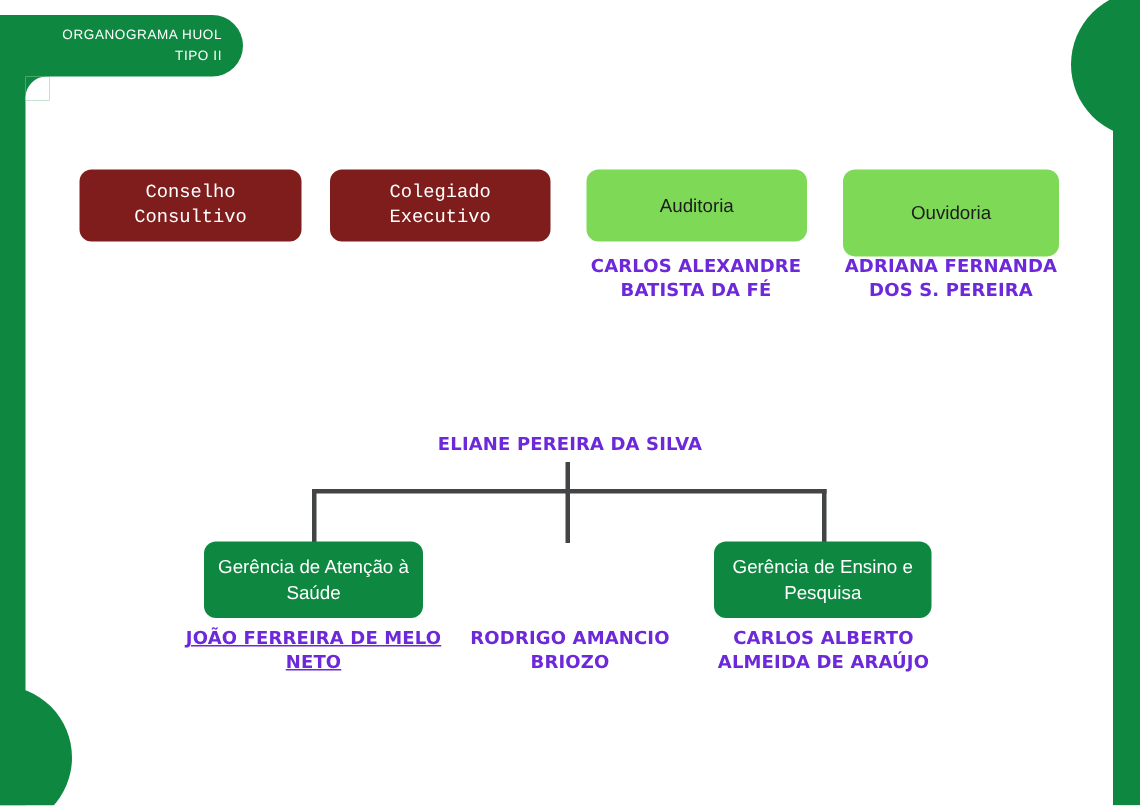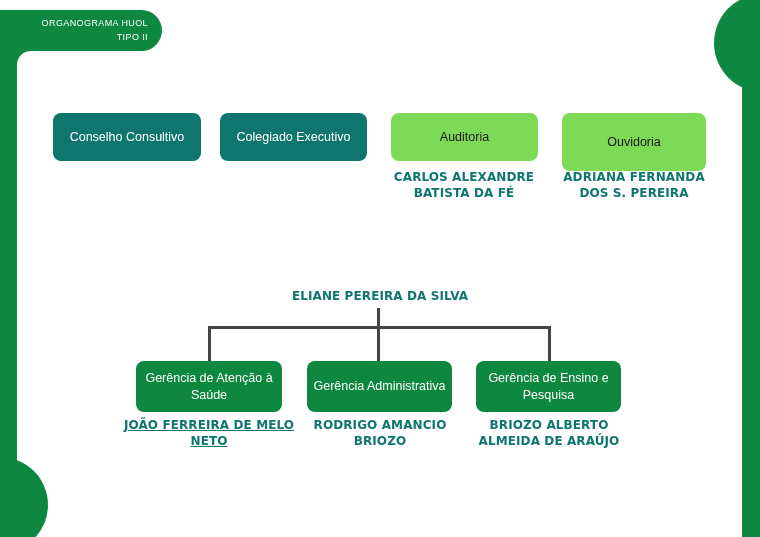--- a/index.html
+++ b/index.html
@@ -29,28 +29,28 @@
   .notch-g { position: absolute; left: 17px; top: 51px; width: 16px; height: 16px; background: #0e8740; }
   .notch-w { position: absolute; left: 17px; top: 51px; width: 16px; height: 16px; background: #ffffff; border-top-left-radius: 14px; }
 
   
   .node {
     position: absolute; border-radius: 8px;
     display: flex; align-items: center; justify-content: center;
     text-align: center; font-size: 12.5px; line-height: 1.35;
     white-space: pre-line; padding: 4px 6px; box-sizing: border-box;
   }
-  .node.gray  { background: #0f766e; color: #ffffff; }
+  .node.gray  { background: #7f1d1d; color: #ffffff; font-family: Liberation Mono, monospace; }
   .node.light { background: #7ed957; color: #1c1c1c; }
   .node.dark  { background: #0e8740; color: #ffffff; }
 
   .person {
     position: absolute; text-align: center;
     font-family: "DejaVu Sans", sans-serif; font-weight: bold;
-    font-size: 12px; line-height: 1.3; color: #0f766e;
+    font-size: 12px; line-height: 1.3; color: #6d28d9;
     white-space: pre-line; letter-spacing: 0.1px;
   }
 
   
   .line { position: absolute; background: #424445; }
   .v-root  { left: 377px; top: 308px; width: 3px; height: 54px; }
   .h-main  { left: 208px; top: 326px; width: 343px; height: 3px; }
   .v-left  { left: 208px; top: 326px; width: 3px; height: 36px; }
   .v-right { left: 548px; top: 326px; width: 3px; height: 36px; }
 
@@ -98,23 +98,22 @@
   <div class="node light n-ouvidoria">Ouvidoria</div>
   <div class="person p-auditoria">CARLOS ALEXANDRE
 BATISTA DA FÉ</div>
   <div class="person p-ouvidoria">ADRIANA FERNANDA
 DOS S. PEREIRA</div>
 
   <div class="person p-super">ELIANE PEREIRA DA SILVA</div>
 
   <div class="node dark n-atencao">Gerência de Atenção à
 Saúde</div>
-  <div class="node dark n-admin">Gerência Administrativa</div>
   <div class="node dark n-ensino">Gerência de Ensino e
 Pesquisa</div>
   <div class="person p-atencao">JOÃO FERREIRA DE MELO
 NETO</div>
   <div class="person p-admin">RODRIGO AMANCIO
 BRIOZO</div>
-  <div class="person p-ensino">BRIOZO ALBERTO
+  <div class="person p-ensino">CARLOS ALBERTO
 ALMEIDA DE ARAÚJO</div>
 
 </div>
 
 </body></html>

